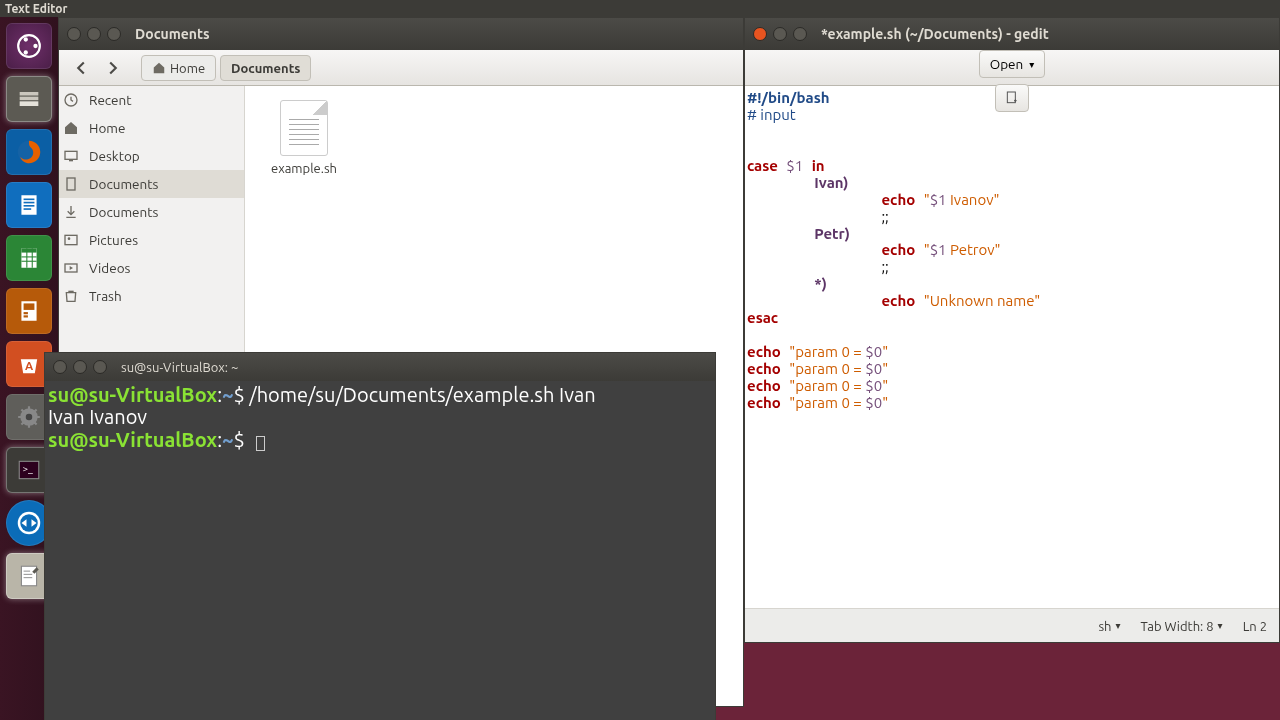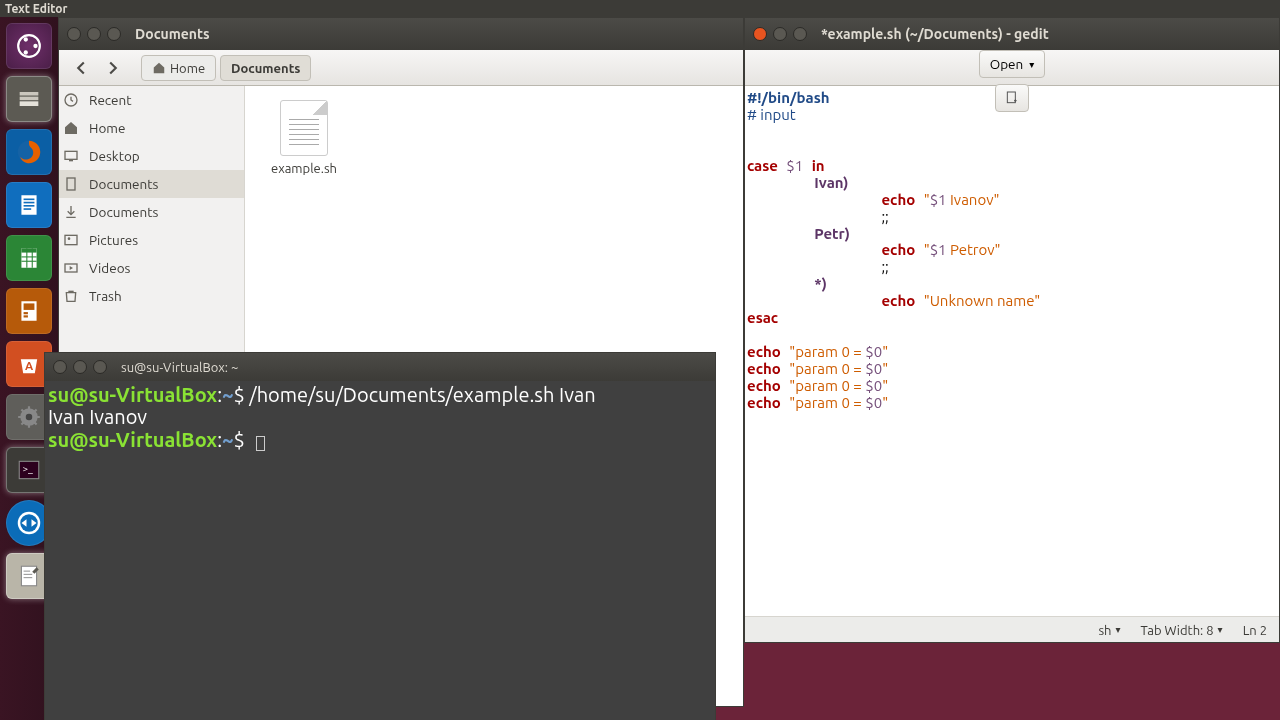--- a/index.html
+++ b/index.html
@@ -63,21 +63,21 @@
 .gedit-open { padding: 5px 10px; border: 1px solid #c2bfb7; border-radius: 4px; background: linear-gradient(#fafaf9,#e7e5e1); font-size: 13.5px; display: flex; align-items: center; gap: 6px; }
 .gedit-newtab { padding: 5px 8px; border: 1px solid #c2bfb7; border-radius: 4px; background: linear-gradient(#fafaf9,#e7e5e1); }
 .gedit-body { padding: 4px 2px; font-family: "Ubuntu Mono", monospace; font-size: 15px; line-height: 1.13; white-space: pre; }
 .sh-shebang { color: #204a87; font-weight: bold; }
 .sh-comment { color: #204a87; }
 .sh-keyword { color: #a40000; font-weight: bold; }
 .sh-var { color: #75507b; }
 .sh-string { color: #ce5c00; }
 .sh-builtin { color: #a40000; font-weight: bold; }
 .sh-case { color: #5c3566; font-weight: bold; }
-.gedit-status { position: absolute; bottom: 0; left: 0; right: 0; height: 26px; background: #ececea; border-top: 1px solid #d7d5cf; display: flex; align-items: center; justify-content: flex-end; gap: 20px; padding: 0 12px; font-size: 13px; color: #3c3b37; }
+.gedit-status { position: absolute; bottom: 0; left: 0; right: 0; height: 34px; background: #ececea; border-top: 1px solid #d7d5cf; display: flex; align-items: center; justify-content: flex-end; gap: 20px; padding: 0 12px; font-size: 13px; color: #3c3b37; }
 .status-item { display: flex; align-items: center; gap: 4px; }
 .caret { font-size: 10px; }
 
 svg { display: block; }
 </style>
 </head>
 <body>
 
 <div class="topbar">
   <span>Text Editor</span>

